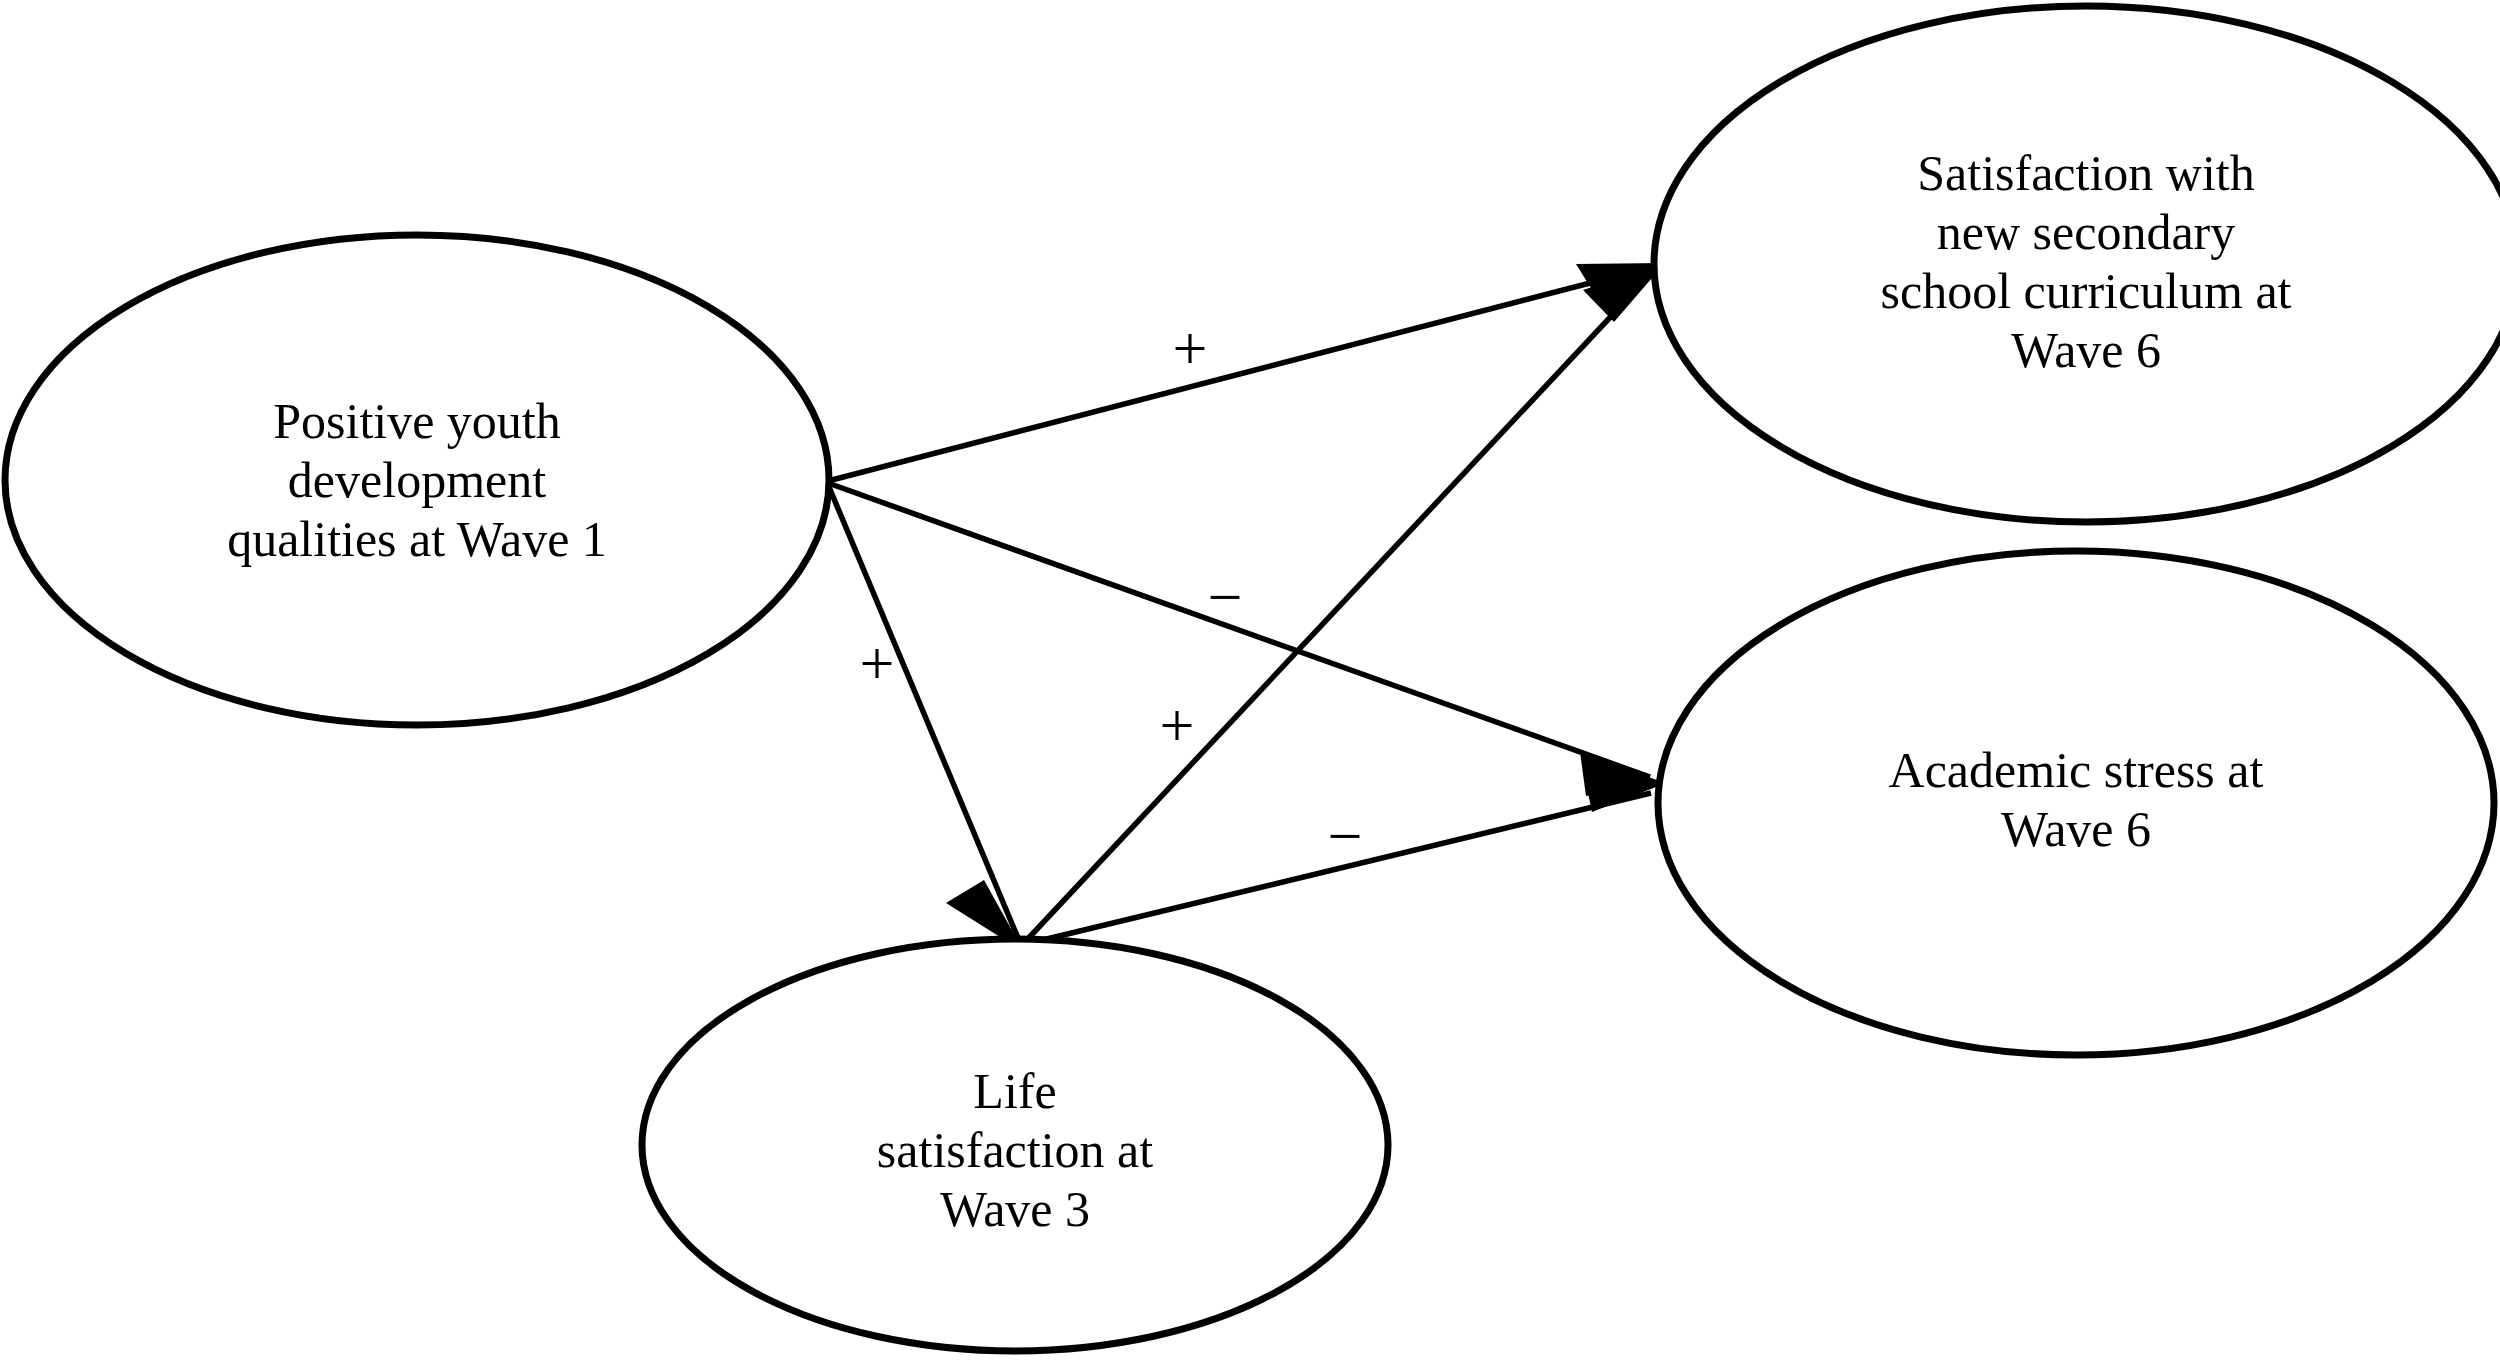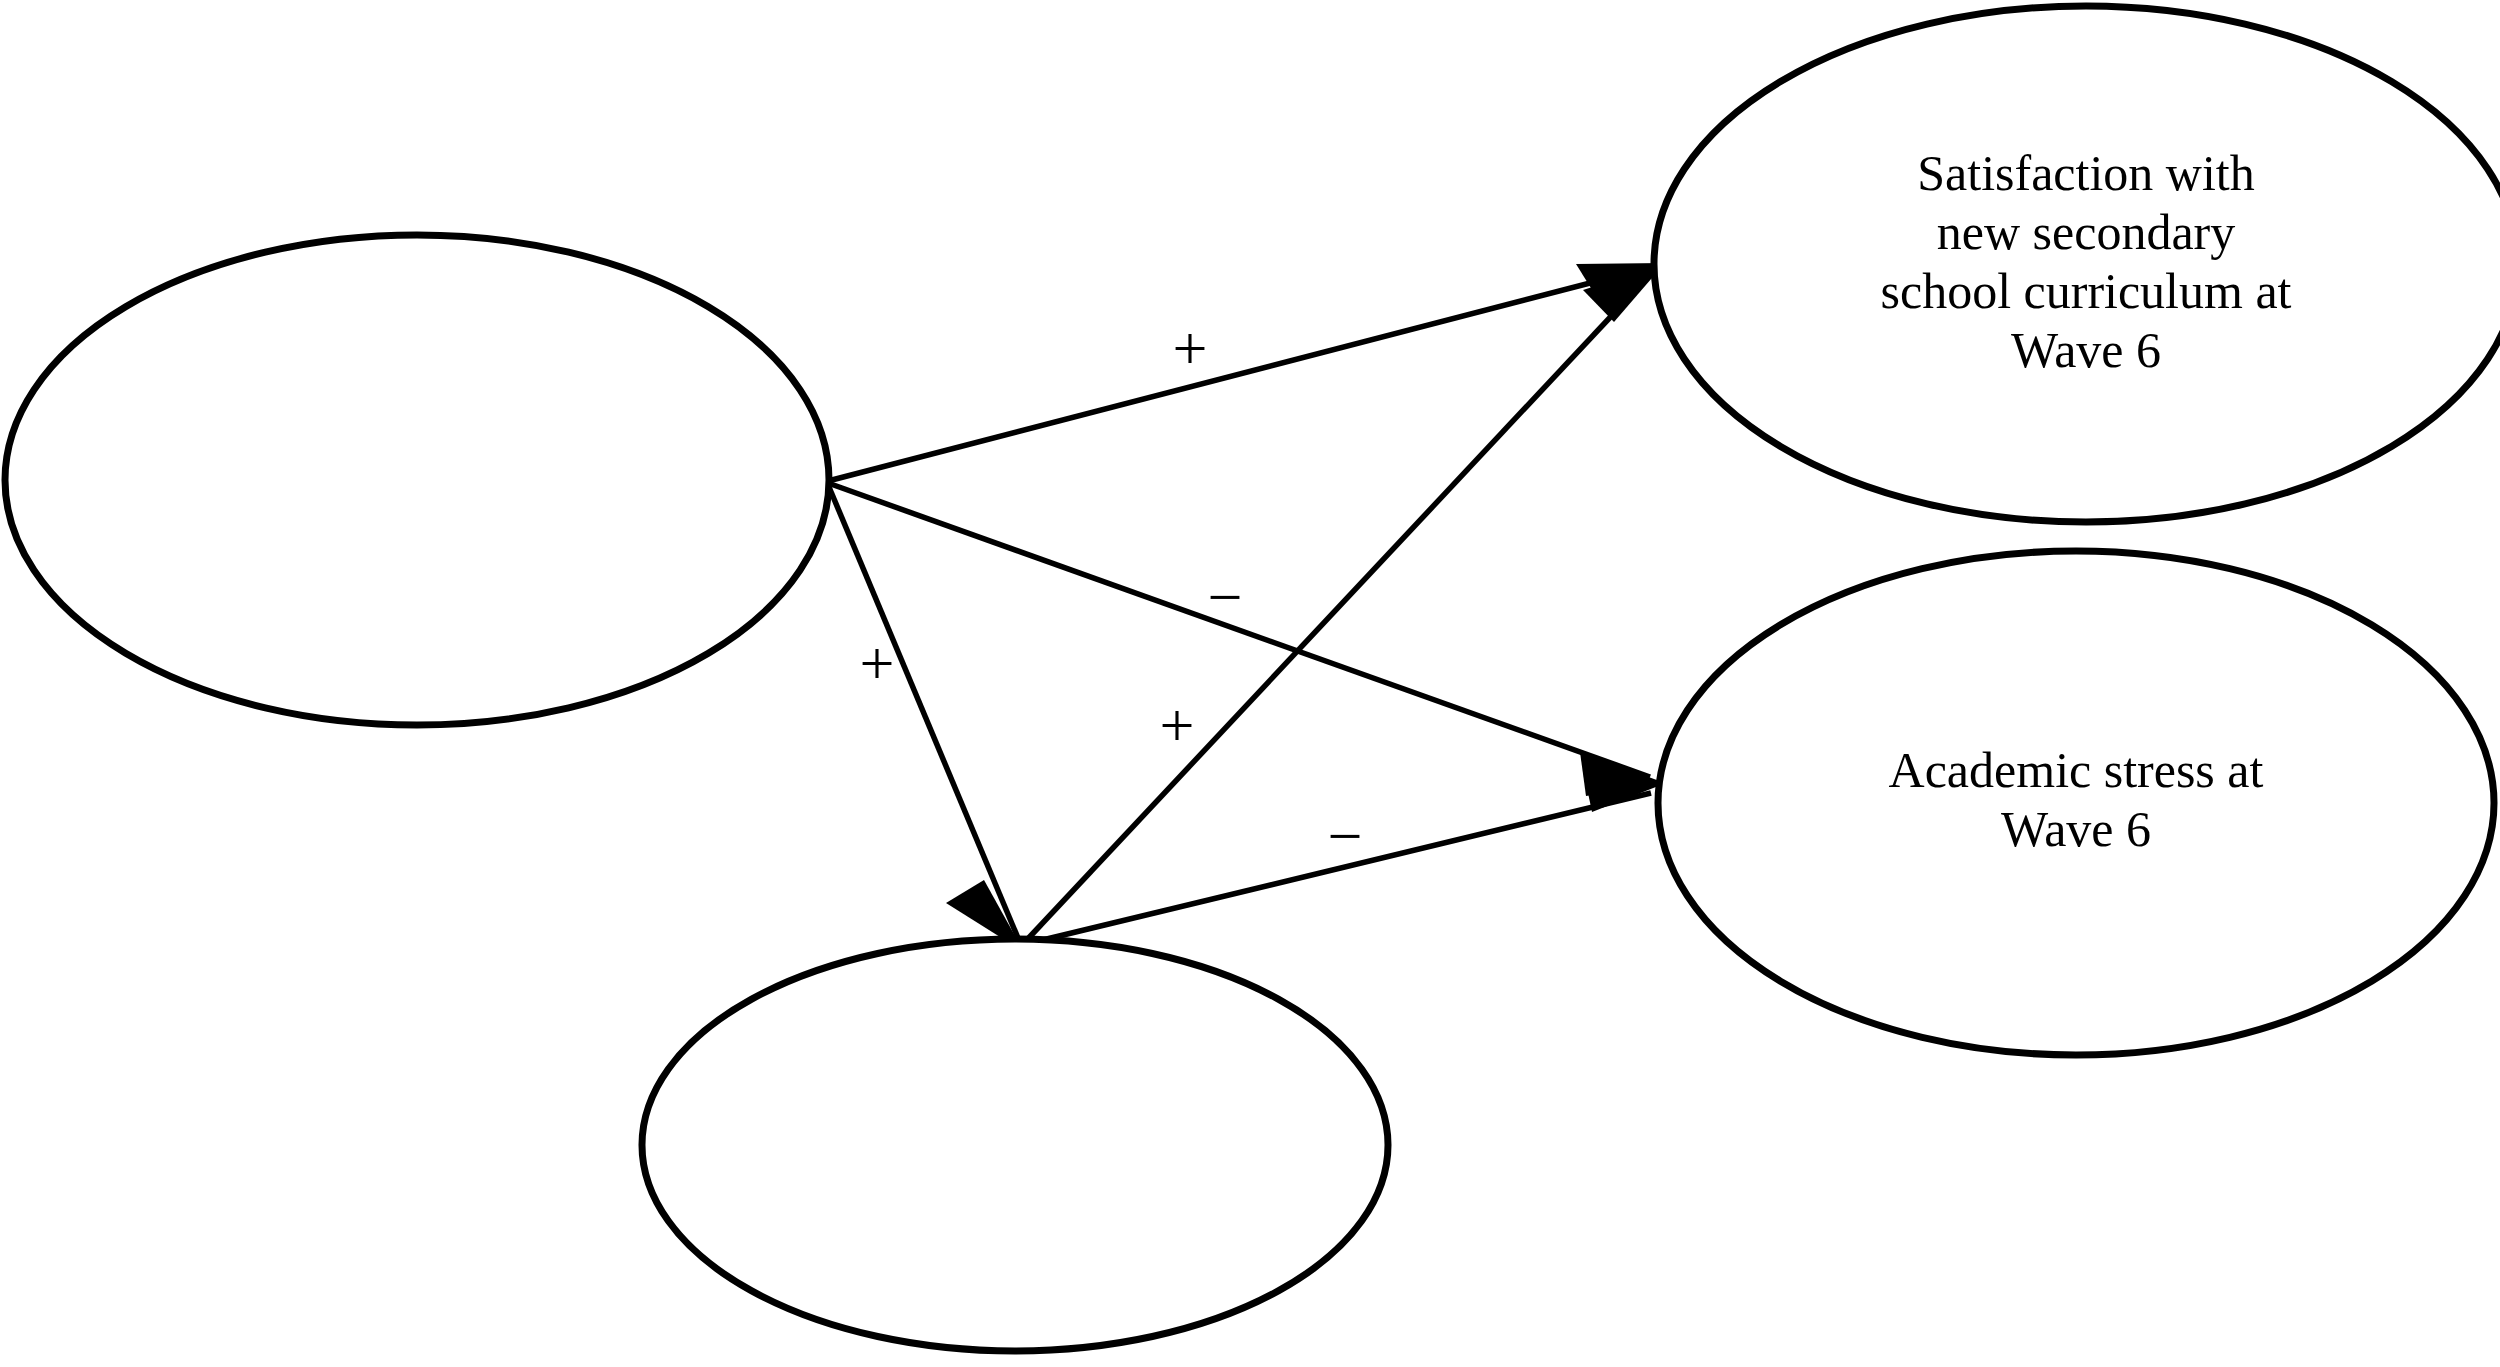--- a/index.html
+++ b/index.html
@@ -100,29 +100,35 @@
     </g>
 
     <g>
       <ellipse class="node-ellipse" cx="417" cy="480" rx="412" ry="245"></ellipse>
       <ellipse class="node-ellipse" cx="2086" cy="264" rx="432" ry="258"></ellipse>
       <ellipse class="node-ellipse" cx="2076" cy="803" rx="418" ry="252"></ellipse>
       <ellipse class="node-ellipse" cx="1015" cy="1145" rx="373" ry="206"></ellipse>
     </g>
   </svg>
 
+  <div class="node-label" style="left:417px; top:480px; width:700px;">Positive youth
+development
+qualities at Wave 1</div>
 
   <div class="node-label" style="left:2086px; top:262px; width:740px;">Satisfaction with
 new secondary
 school curriculum at
 Wave 6</div>
 
   <div class="node-label" style="left:2076px; top:800px; width:740px;text-align:center;">Academic stress at
 Wave 6</div>
 
+  <div class="node-label" style="left:1015px; top:1150px; width:620px;">Life
+satisfaction at
+Wave 3</div>
 
   <div class="edge-sign" style="left:1190px; top:348px;">+</div>
 
   <div class="edge-sign" style="left:1225px; top:597px;">−</div>
 
   <div class="edge-sign" style="left:877px; top:663px;">+</div>
 
   <div class="edge-sign" style="left:1177px; top:725px;">+</div>
 
   <div class="edge-sign" style="left:1345px; top:836px;">−</div>

